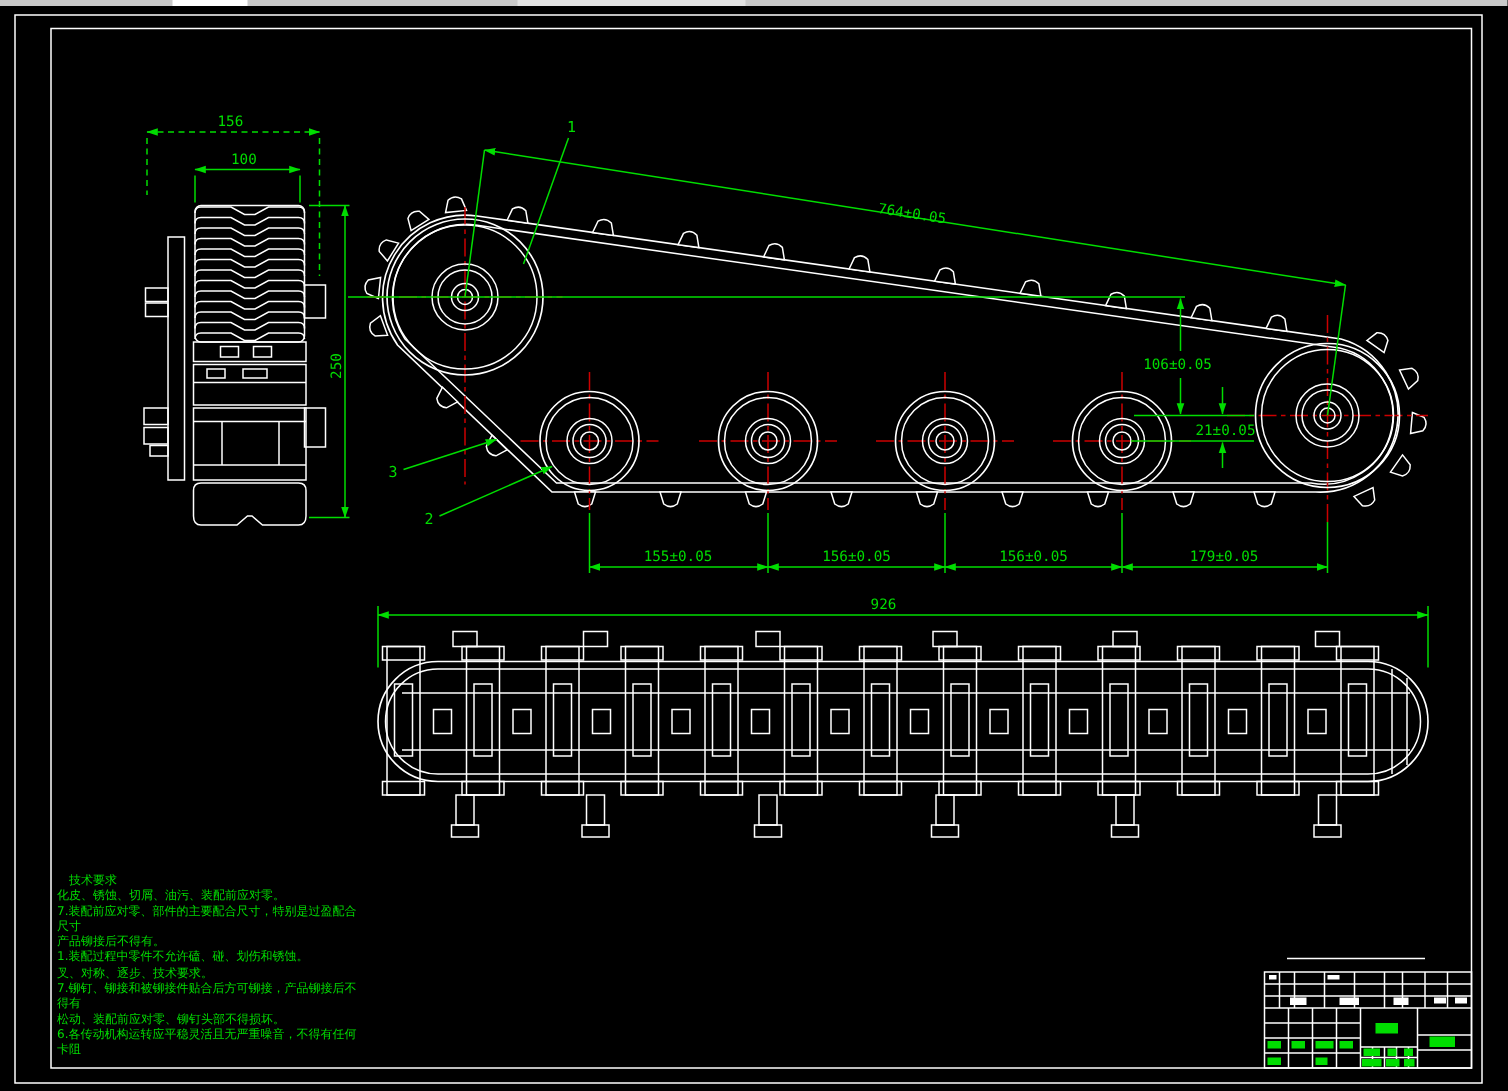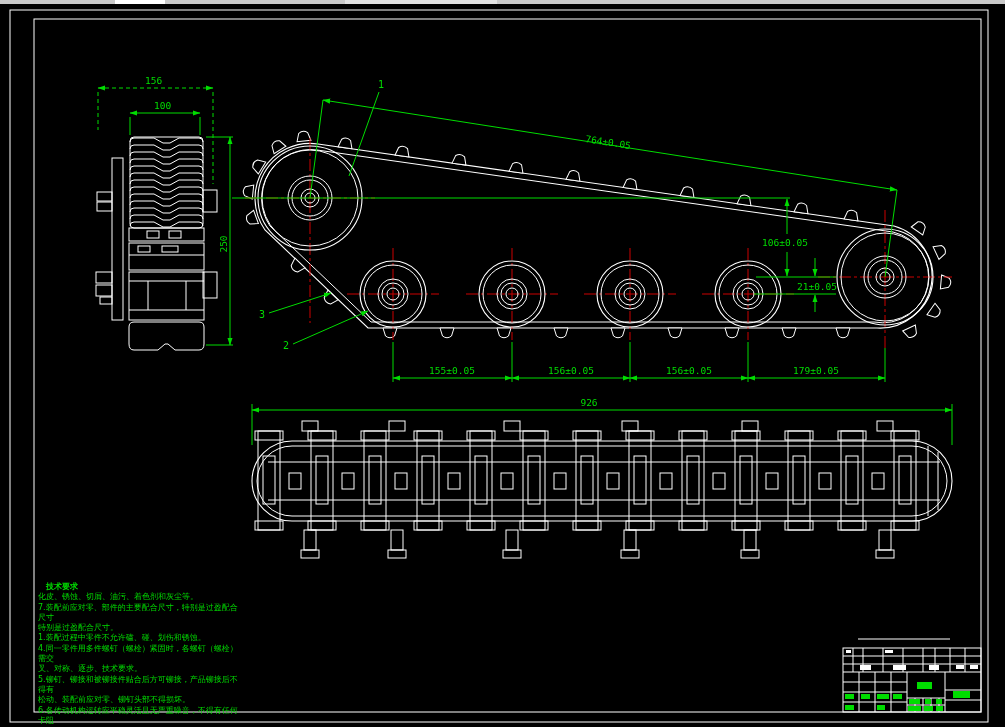--- a/index.html
+++ b/index.html
@@ -13,21 +13,21 @@
   .wf{fill:#ffffff;stroke:none}
   .g{stroke:#00dd00;fill:none;stroke-width:1}
   .gd{stroke:#00dd00;fill:none;stroke-width:1;stroke-dasharray:4 3}
   .r{stroke:#cc0000;fill:none;stroke-width:1;stroke-dasharray:12 3 3 3}
   .gf{fill:#00dd00;stroke:none}
   .cleat{fill:#000;stroke:#fff;stroke-width:1}
   text.dim{font-family:"DejaVu Sans Mono",monospace;font-size:9.5px;fill:#00dd00}
   text.callout{font-family:"DejaVu Sans Mono",monospace;font-size:10px;fill:#00dd00}
   .notes{position:absolute;left:38px;top:582px;width:200px;color:#00dd00;
          font-family:"DejaVu Sans",sans-serif;font-size:8px;line-height:10.3px}
-  .notes .ttl{margin-left:8px;font-weight:bold}
+  .notes .ttl{margin-left:8px;font-weight:normal}
 </style>
 </head>
 <body>
 
 <div id="stage">
 
   <div class="top-strip">
     <div class="strip-seg1"></div>
     <div class="strip-seg2"></div>
   </div>
@@ -329,25 +329,24 @@
       <rect class="gf" x="936" y="699" width="6" height="5"></rect>
       <rect class="gf" x="908" y="706" width="13" height="5"></rect>
       <rect class="gf" x="924" y="706" width="9" height="5"></rect>
       <rect class="gf" x="936" y="706" width="7" height="5"></rect>
       <rect class="gf" x="953" y="691" width="17" height="7"></rect>
     </g>
   </svg>
 
   <div class="notes">
     <div class="ttl">技术要求</div>
-    <div>化皮、锈蚀、切屑、油污、着色剂和灰尘等。</div>
+    <div>化皮、锈蚀、切屑、油污、装配前应对零。</div>
     <div>7.装配前应对零、部件的主要配合尺寸，特别是过盈配合尺寸</div>
-    <div>特别是过盈配合尺寸。</div>
+    <div>产品铆接后不得有。</div>
     <div>1.装配过程中零件不允许磕、碰、划伤和锈蚀。</div>
-    <div>4.同一零件用多件螺钉（螺栓）紧固时，各螺钉（螺栓）需交</div>
     <div>叉、对称、逐步、技术要求。</div>
-    <div>5.铆钉、铆接和被铆接件贴合后方可铆接，产品铆接后不得有</div>
+    <div>7.铆钉、铆接和被铆接件贴合后方可铆接，产品铆接后不得有</div>
     <div>松动、装配前应对零、铆钉头部不得损坏。</div>
     <div>6.各传动机构运转应平稳灵活且无严重噪音，不得有任何卡阻</div>
 
   </div>
 
 </div>
 
 </body></html>

